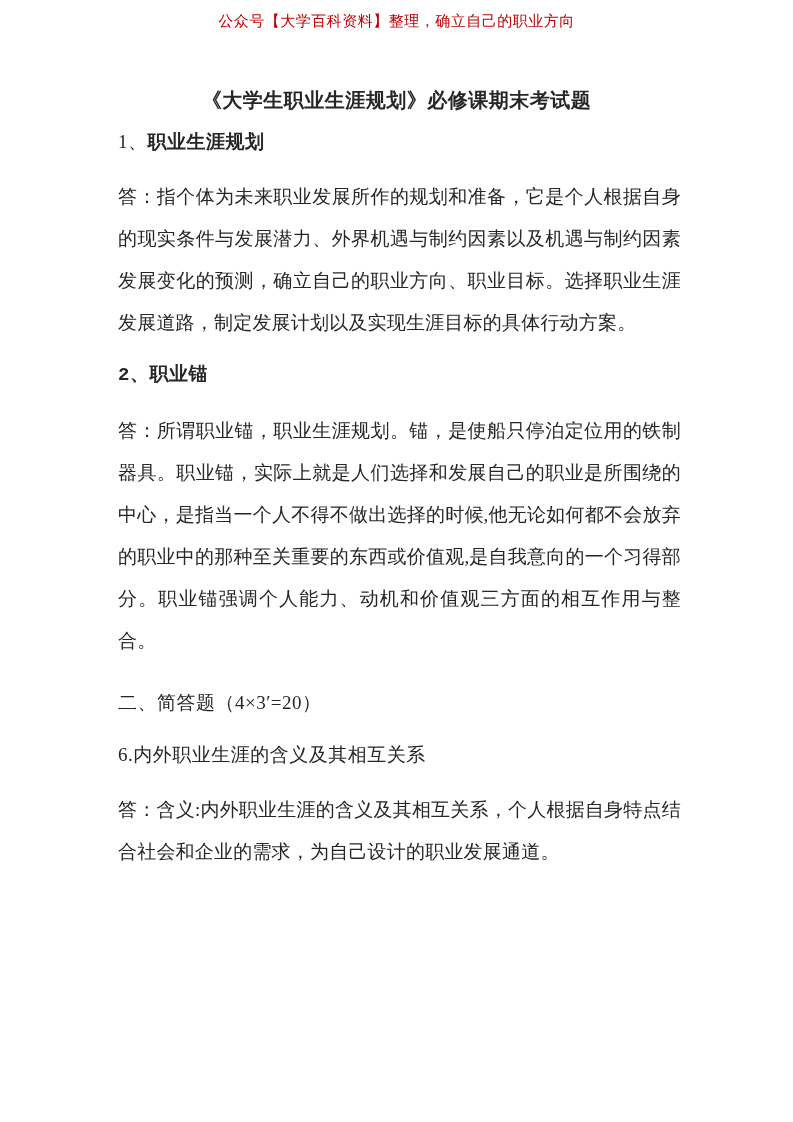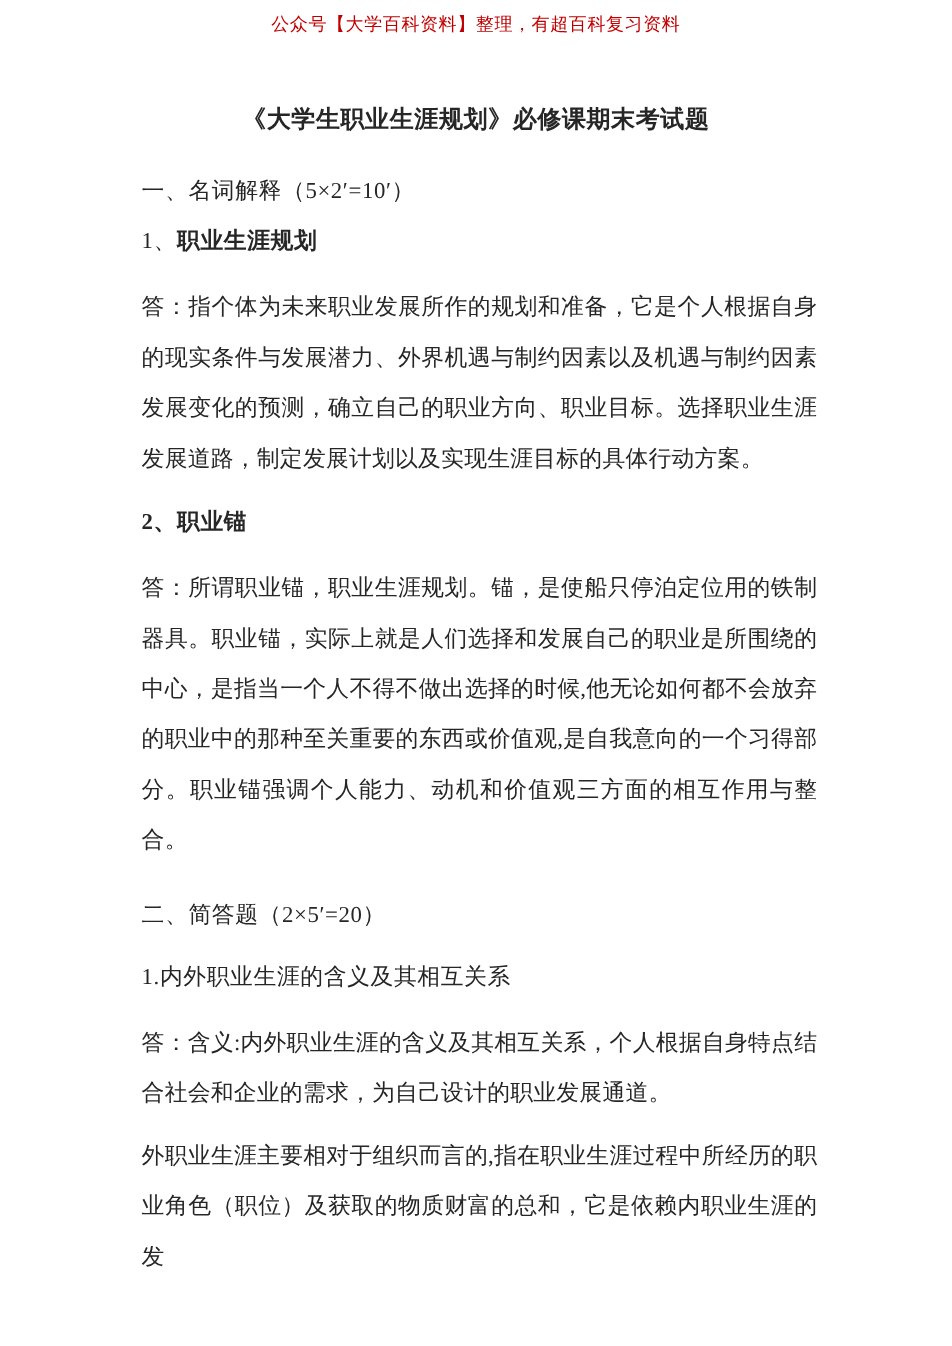--- a/index.html
+++ b/index.html
@@ -40,21 +40,21 @@
     line-height: 26px;
     letter-spacing: 0.5px;
   }
   .sec-heading.second { margin-top: 28px; }
 
   .term-line {
     margin: 15px 0 0 0;
     line-height: 27px;
     letter-spacing: 0.5px;
   }
-  .term-line.second { margin-top: 18px; }
+  .term-line.second { margin-top: 18px; font-family: Liberation Mono, monospace; }
   .b { font-weight: 700; }
 
   .question-line {
     margin: 25px 0 0 0;
     line-height: 27px;
     letter-spacing: 0.5px;
   }
 
   .para {
     margin: 21px 12px 0 0;
@@ -63,38 +63,36 @@
     text-justify: inter-ideograph;
     letter-spacing: 0.2px;
   }
   .para.tight { margin-top: 10px; }
 </style>
 </head>
 <body style="color: rgb(38, 38, 38);">
 
 <div class="page">
 
-  <div class="header-note" style="color: rgb(192, 0, 0);">公众号【大学百科资料】整理，有超百科复习资料</div>
+  <div class="header-note" style="color: rgb(192, 0, 0);">公众号【大学百科资料】整理，确立自己的职业方向</div>
 
   <h1 class="title">《大学生职业生涯规划》必修课期末考试题</h1>
 
   <div class="content">
 
-    <p class="sec-heading">一、名词解释（5×2′=10′）</p>
 
     <p class="term-line"><span>1、</span><span class="b">职业生涯规划</span></p>
 
     <p class="para">答：指个体为未来职业发展所作的规划和准备，它是个人根据自身的现实条件与发展潜力、外界机遇与制约因素以及机遇与制约因素发展变化的预测，确立自己的职业方向、职业目标。选择职业生涯发展道路，制定发展计划以及实现生涯目标的具体行动方案。</p>
 
     <p class="term-line second"><span class="b">2、</span><span class="b">职业锚</span></p>
 
     <p class="para">答：所谓职业锚，职业生涯规划。锚，是使船只停泊定位用的铁制器具。职业锚，实际上就是人们选择和发展自己的职业是所围绕的中心，是指当一个人不得不做出选择的时候,他无论如何都不会放弃的职业中的那种至关重要的东西或价值观,是自我意向的一个习得部分。职业锚强调个人能力、动机和价值观三方面的相互作用与整合。</p>
 
-    <p class="sec-heading second">二、简答题（2×5′=20）</p>
+    <p class="sec-heading second">二、简答题（4×3′=20）</p>
 
-    <p class="question-line">1.内外职业生涯的含义及其相互关系</p>
+    <p class="question-line">6.内外职业生涯的含义及其相互关系</p>
 
     <p class="para">答：含义:内外职业生涯的含义及其相互关系，个人根据自身特点结合社会和企业的需求，为自己设计的职业发展通道。</p>
 
-    <p class="para tight">外职业生涯主要相对于组织而言的,指在职业生涯过程中所经历的职业角色（职位）及获取的物质财富的总和，它是依赖内职业生涯的发</p>
 
   </div>
 </div>
 
 </body></html>

